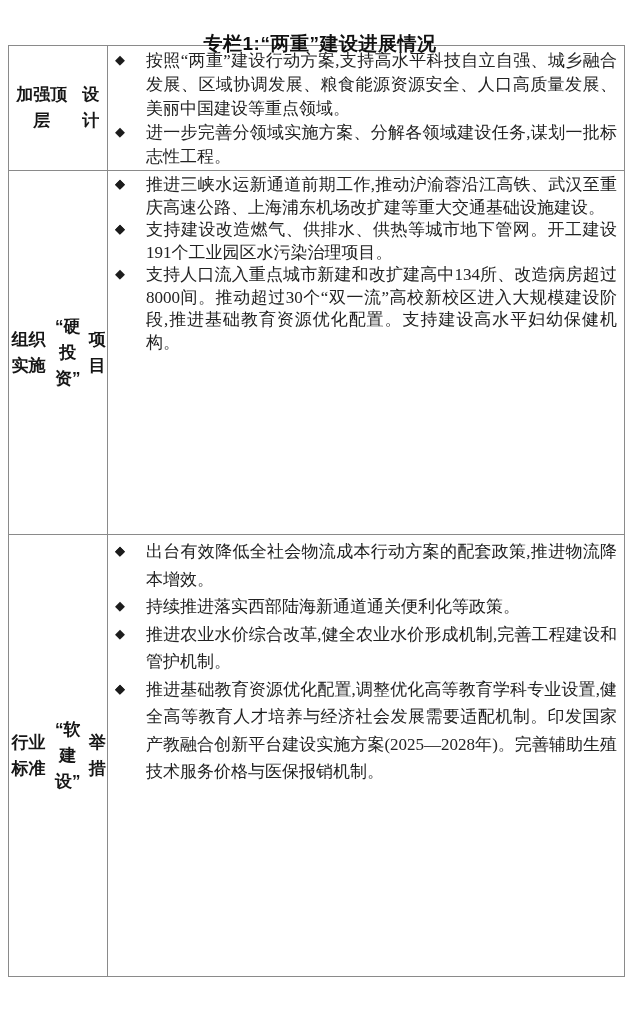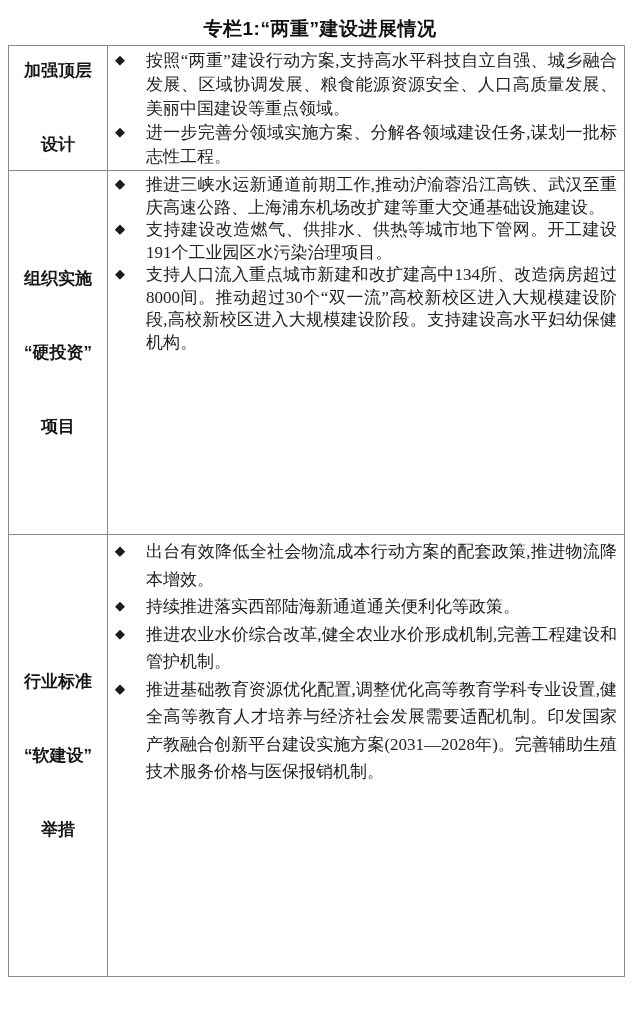--- a/index.html
+++ b/index.html
@@ -11,21 +11,21 @@
     color: #1f1f1f;
     overflow: hidden;
   }
   .page {
     width: 640px;
     height: 1019px;
     background: #ffffff;
     position: relative;
   }
   .doc-title {
-    padding-top: 16px;
+    padding-top: 31px;
     text-align: center;
     font-family: "Liberation Sans", "DejaVu Sans", sans-serif;
     font-weight: 700;
     font-size: 19px;
     letter-spacing: 0.5px;
     color: #111111;
     height: 45px;
   }
   .tbl {
     margin-left: 8px;
@@ -39,30 +39,28 @@
   }
   .trow + .trow { border-top: 1.5px solid #8a8a8a; }
   .trow-1 { height: 124px; }
   .trow-2 { height: 364px; }
   .trow-3 { height: 442px; }
   .hcell {
     width: 99px;
     flex: 0 0 99px;
     border-right: 1.5px solid #8a8a8a;
     display: flex;
-    flex-direction: column;
     justify-content: center;
     align-items: center;
     text-align: center;
     font-family: "Liberation Sans", "DejaVu Sans", sans-serif;
     font-weight: 700;
     font-size: 17px;
     line-height: 26px;
     color: #161616;
-    gap: 48px;
   }
   .ccell {
     flex: 1 1 auto;
     padding: 3px 7px 2px 0;
     overflow: hidden;
   }
   .bullet {
     position: relative;
     padding-left: 38px;
     text-align: justify;
@@ -124,21 +122,21 @@
         </div>
         <div class="bullet">
           <span class="diamond">◆</span>
         </div>
         <div class="bullet">
           <span class="diamond">◆</span>
           <span>支持建设改造燃气、供排水、供热等城市地下管网。开工建设191个工业园区水污染治理项目。</span>
         </div>
         <div class="bullet">
           <span class="diamond">◆</span>
-          <span>支持人口流入重点城市新建和改扩建高中134所、改造病房超过8000间。推动超过30个“双一流”高校新校区进入大规模建设阶段,高校新校区进入大规模建设阶段。支持建设高水平妇幼保健机构。</span>
+          <span>支持人口流入重点城市新建和改扩建高中134所、改造病房超过8000间。推动超过30个“双一流”高校新校区进入大规模建设阶段,推进基础教育资源优化配置。支持建设高水平妇幼保健机构。</span>
         </div>
 
       </div>
     </div>
 
     <div class="trow trow-3">
       <div class="hcell">
         <span class="hline">行业标准</span>
         <span class="hline">“软建设”</span>
         <span class="hline">举措</span>
@@ -157,19 +155,19 @@
         </div>
         <div class="bullet">
           <span class="diamond">◆</span>
           <span>推进农业水价综合改革,健全农业水价形成机制,完善工程建设和管护机制。</span>
         </div>
         <div class="bullet">
           <span class="diamond">◆</span>
         </div>
         <div class="bullet">
           <span class="diamond">◆</span>
-          <span>推进基础教育资源优化配置,调整优化高等教育学科专业设置,健全高等教育人才培养与经济社会发展需要适配机制。印发国家产教融合创新平台建设实施方案(2031—2028年)。完善辅助生殖技术服务价格与医保报销机制。</span>
+          <span>推进基础教育资源优化配置,调整优化高等教育学科专业设置,健全高等教育人才培养与经济社会发展需要适配机制。印发国家产教融合创新平台建设实施方案(2025—2028年)。完善辅助生殖技术服务价格与医保报销机制。</span>
         </div>
       </div>
     </div>
 
   </div>
 </div>
 
 </body></html>

